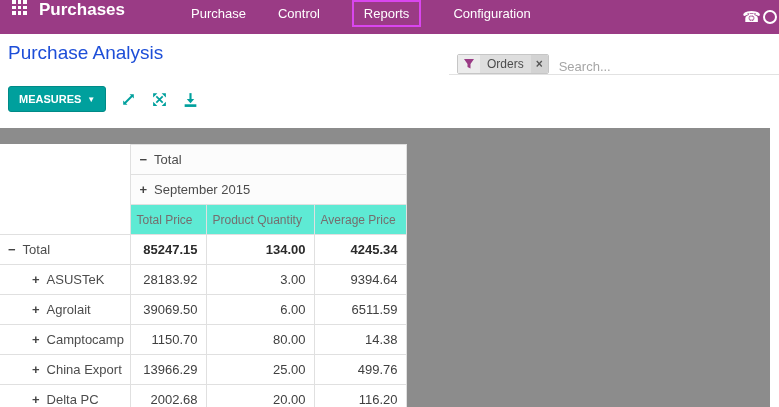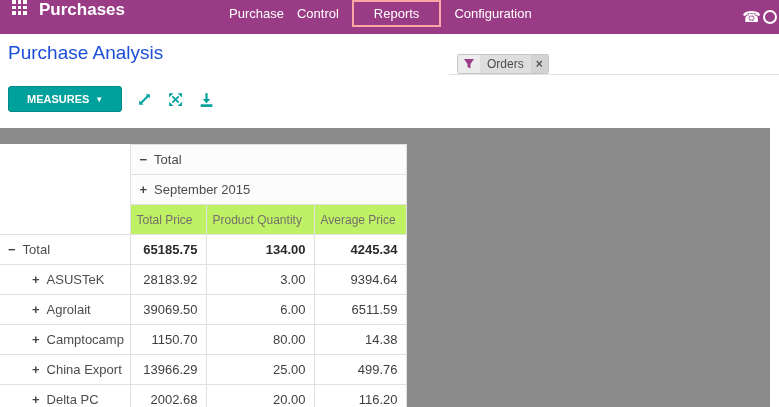--- a/index.html
+++ b/index.html
@@ -4,52 +4,52 @@
 <style>
   * { margin:0; padding:0; box-sizing:border-box; }
   body { font-family:"Liberation Sans", sans-serif; }
   .screen { position:relative; width:779px; height:407px; background:#ffffff; overflow:hidden; }
 
   
   .navbar { position:absolute; top:0; left:0; right:0; height:34px; background:#9a3b85; display:flex; align-items:flex-start; }
   .apps-icon { width:15px; height:15px; margin-left:12px; display:grid; grid-template-columns:repeat(3,1fr); grid-template-rows:repeat(3,1fr); gap:2px; cursor:pointer; flex:none; }
   .apps-icon span { background:#ffffff; }
   .brand { margin-left:12px; font-size:17px; font-weight:bold; color:#ffffff; cursor:pointer; }
-  .nav-menu { margin-left:104px; display:flex; align-items:center; gap:13px; }
+  .nav-menu { margin-left:66px; display:flex; align-items:center; gap:32px; }
   .nav-item { color:#ffffff; font-size:13px; cursor:pointer; text-decoration:none; white-space:nowrap; }
-  .nav-item.annotated { border:2px solid #fca5a5; padding:4px 20px; }
+  .nav-item.annotated { border:2px solid #d946ef; padding:4px 10px; }
   .nav-right { position:absolute; right:18px; top:0; height:34px; display:flex; align-items:center; gap:16px; }
   .phone { color:#ffffff; font-size:15px; cursor:pointer; }
   .partial-icon { position:absolute; right:-16px; top:10px; width:14px; height:14px; border:2px solid #ffffff; border-radius:50%; }
 
   
   .control-panel { position:absolute; top:34px; left:0; right:0; height:94px; background:#ffffff; }
   .page-title { position:absolute; left:8px; top:8px; font-size:19px; font-weight:normal; color:#1d4ed8; }
   .searchbar { position:absolute; right:0; top:14px; width:330px; height:27px; border-bottom:1px solid #e2e2e2; display:flex; align-items:flex-end; }
   .facet { display:flex; align-items:stretch; height:20px; margin-left:8px; border:1px solid #c6c6c6; border-radius:2px; overflow:hidden; font-size:12px; flex:none; }
   .facet-icon { background:#ececec; display:flex; align-items:center; padding:0 5px; }
   .facet-label { background:#dedede; color:#4c4c4c; display:flex; align-items:center; padding:0 7px; }
   .facet-remove { background:#d3d3d3; color:#555555; display:flex; align-items:center; padding:0 5px; cursor:pointer; font-size:12px; font-weight:bold; }
   .search-input { border:none; outline:none; background:transparent; margin-left:10px; flex:1; font-size:13px; color:#555; font-family:"Liberation Sans", sans-serif; }
   .search-input::placeholder { color:#a6a6a6; }
   .toolbar { position:absolute; left:8px; top:52px; display:flex; align-items:center; gap:14px; }
-  .btn-measures { background:#00a09d; border:1px solid #008a87; border-radius:3px; color:#ffffff; font-size:11px; font-weight:bold; padding:6px 18px; cursor:pointer; display:flex; align-items:center; gap:6px; font-family:"Liberation Sans", sans-serif; }
+  .btn-measures { background:#00a09d; border:1px solid #008a87; border-radius:3px; color:#ffffff; font-size:11px; font-weight:bold; padding:6px 10px; cursor:pointer; display:flex; align-items:center; gap:6px; font-family:"Liberation Sans", sans-serif; }
   .btn-caret { font-size:8px; }
   .tool-icon { cursor:pointer; display:flex; align-items:center; }
 
   
   .main { position:absolute; top:128px; left:0; right:0; bottom:0; background:#8c8c8c; }
   .scroll-strip { position:absolute; right:0; top:0; width:9px; height:100%; background:#ffffff; cursor:pointer; }
   .pivot { position:absolute; left:0; top:16px; width:376px; background:#ffffff; }
   table.pivot-table { border-collapse:collapse; width:406px; font-size:13px; table-layout:fixed; }
   .pivot-table td { border:1px solid #e0e0e0; height:30px; padding:0 6px; background:#ffffff; }
   .c-label { width:130px; } .c-v1 { width:76px; } .c-v2 { width:108px; } .c-v3 { width:92px; }
   td.empty-cell { border:none; border-right:1px solid #e0e0e0; background:#ffffff; }
   td.group-cell { background:#fcfcfc; color:#4c4c4c; text-align:left; padding-left:9px; cursor:pointer; }
-  td.measure-cell { background:#bef264; color:#756e6e; font-size:12px; padding-left:6px; cursor:pointer; }
+  td.measure-cell { background:#5eead4; color:#756e6e; font-size:12px; padding-left:6px; cursor:pointer; }
   .expander { font-weight:bold; color:#444444; margin-right:7px; cursor:pointer; }
   td.label-cell { border-left:none; color:#4c4c4c; padding-left:8px; cursor:pointer; white-space:nowrap; }
   tr.sub-row td.label-cell { padding-left:32px;margin-left:9px; }
   td.val { text-align:right; padding-right:8px; color:#404040; }
   tr.total-row td.val { font-weight:bold; color:#2b2b2b; }
 </style>
 </head>
 <body>
 
 <div class="screen">
@@ -85,20 +85,21 @@
     <div class="searchbar">
       <span class="facet">
         <span class="facet-icon">
           <svg width="12" height="12" viewBox="0 0 12 12">
               <path d="M1 1h10L7.5 6v4.5l-3-1.5V6z" fill="#9a3b85"></path>
             </svg>
         </span>
         <span class="facet-label">Orders</span>
         <span class="facet-remove">×</span>
       </span>
+      <input class="search-input" type="text" placeholder="Search..." style="">
     </div>
 
     <div class="toolbar">
       <button class="btn-measures">
         <span>MEASURES</span>
         <span class="btn-caret">▼</span>
       </button>
       <span class="tool-icon">
         <svg width="17" height="17" viewBox="0 0 16 16">
             <path d="M4.5 11.5L11.5 4.5" stroke="#00a09d" stroke-width="1.8"></path>
@@ -146,21 +147,21 @@
           <tr>
             <td class="measure-cell">Total Price</td>
             <td class="measure-cell">Product Quantity</td>
             <td class="measure-cell">Average Price</td>
           </tr>
 
           <tr class="total-row">
             <td class="label-cell">
               <span class="expander">−</span><span>Total</span>
             </td>
-            <td class="val">65185.75</td>
+            <td class="val">85247.15</td>
             <td class="val">134.00</td>
             <td class="val">4245.34</td>
           </tr>
 
           <tr class="sub-row">
             <td class="label-cell">
               <span class="expander">+</span><span>ASUSTeK</span>
             </td>
             <td class="val">28183.92</td>
             <td class="val">3.00</td>

